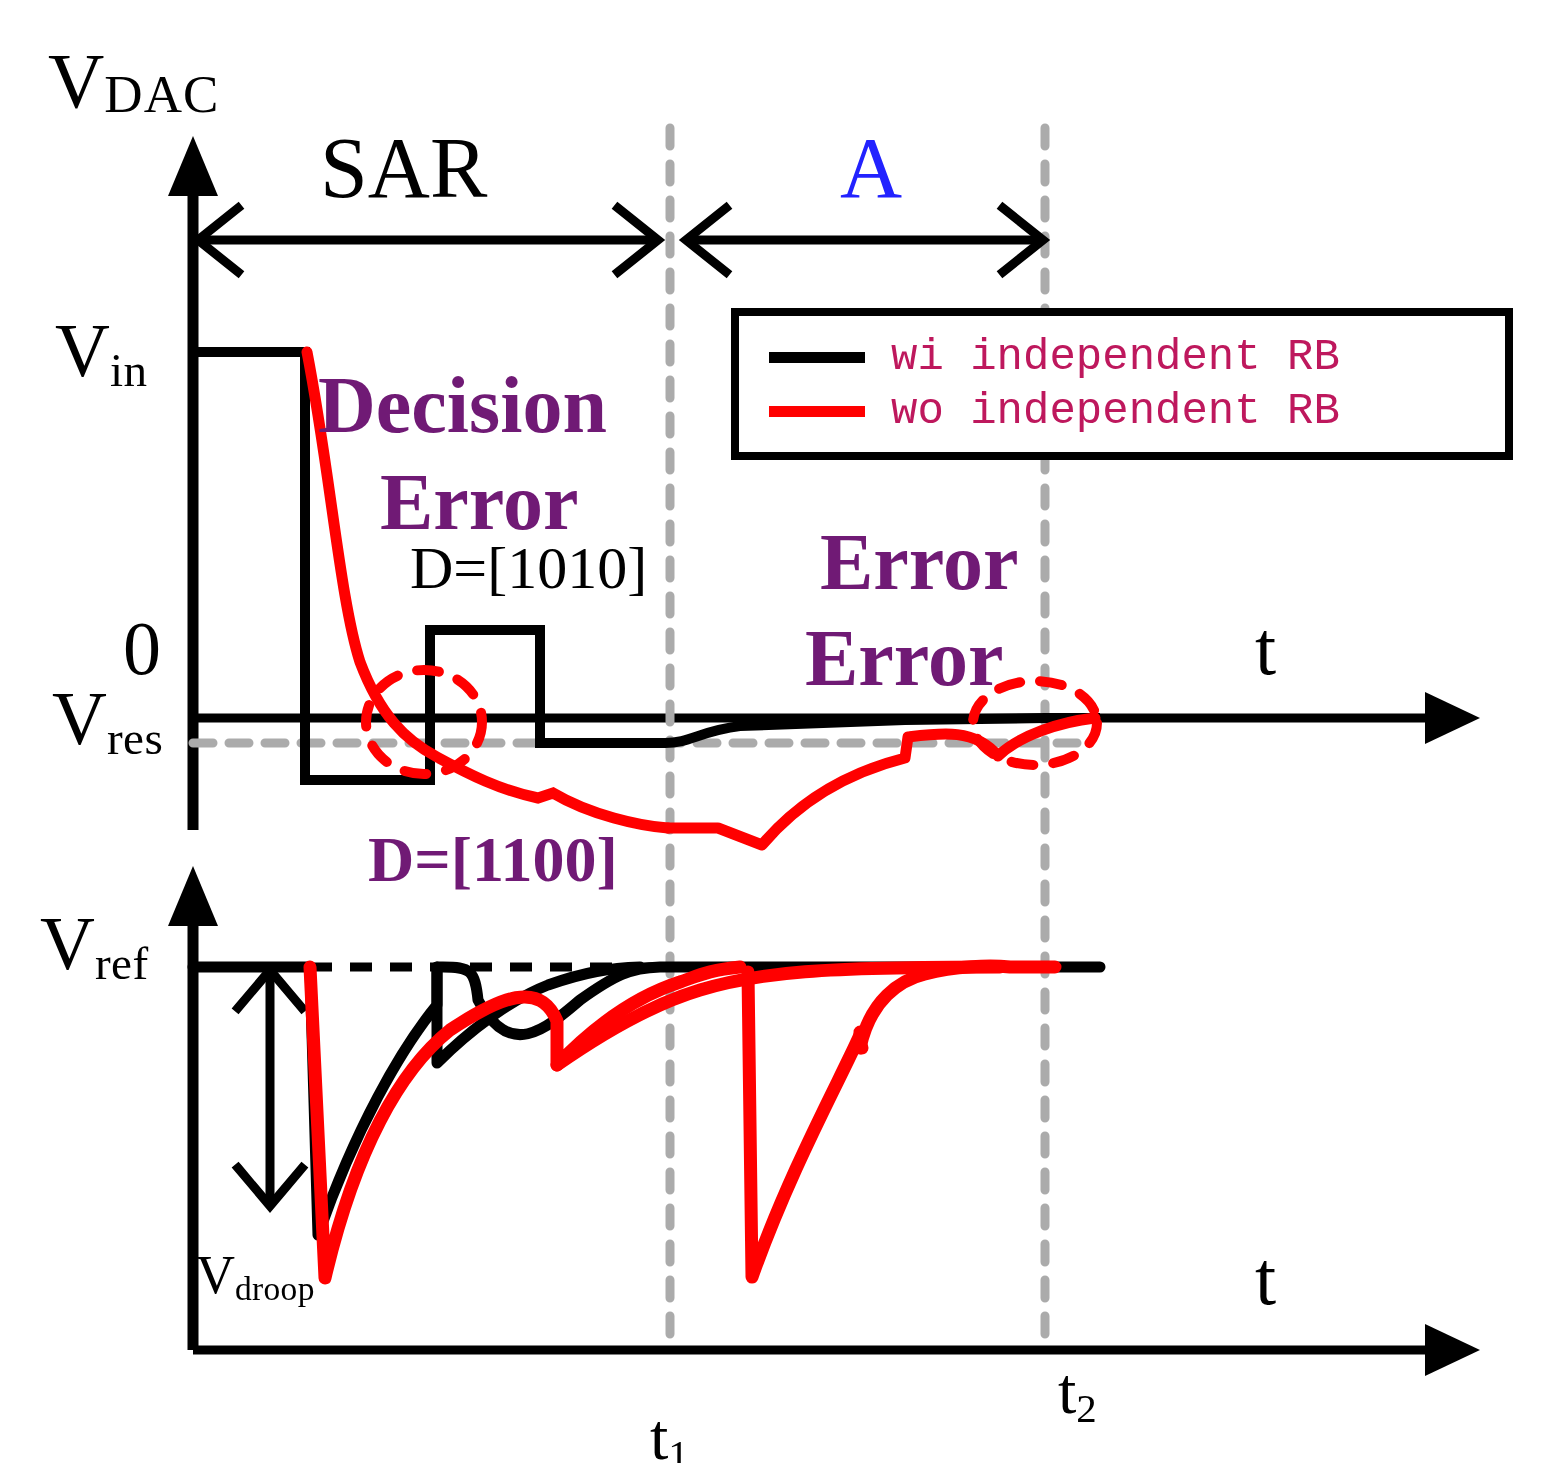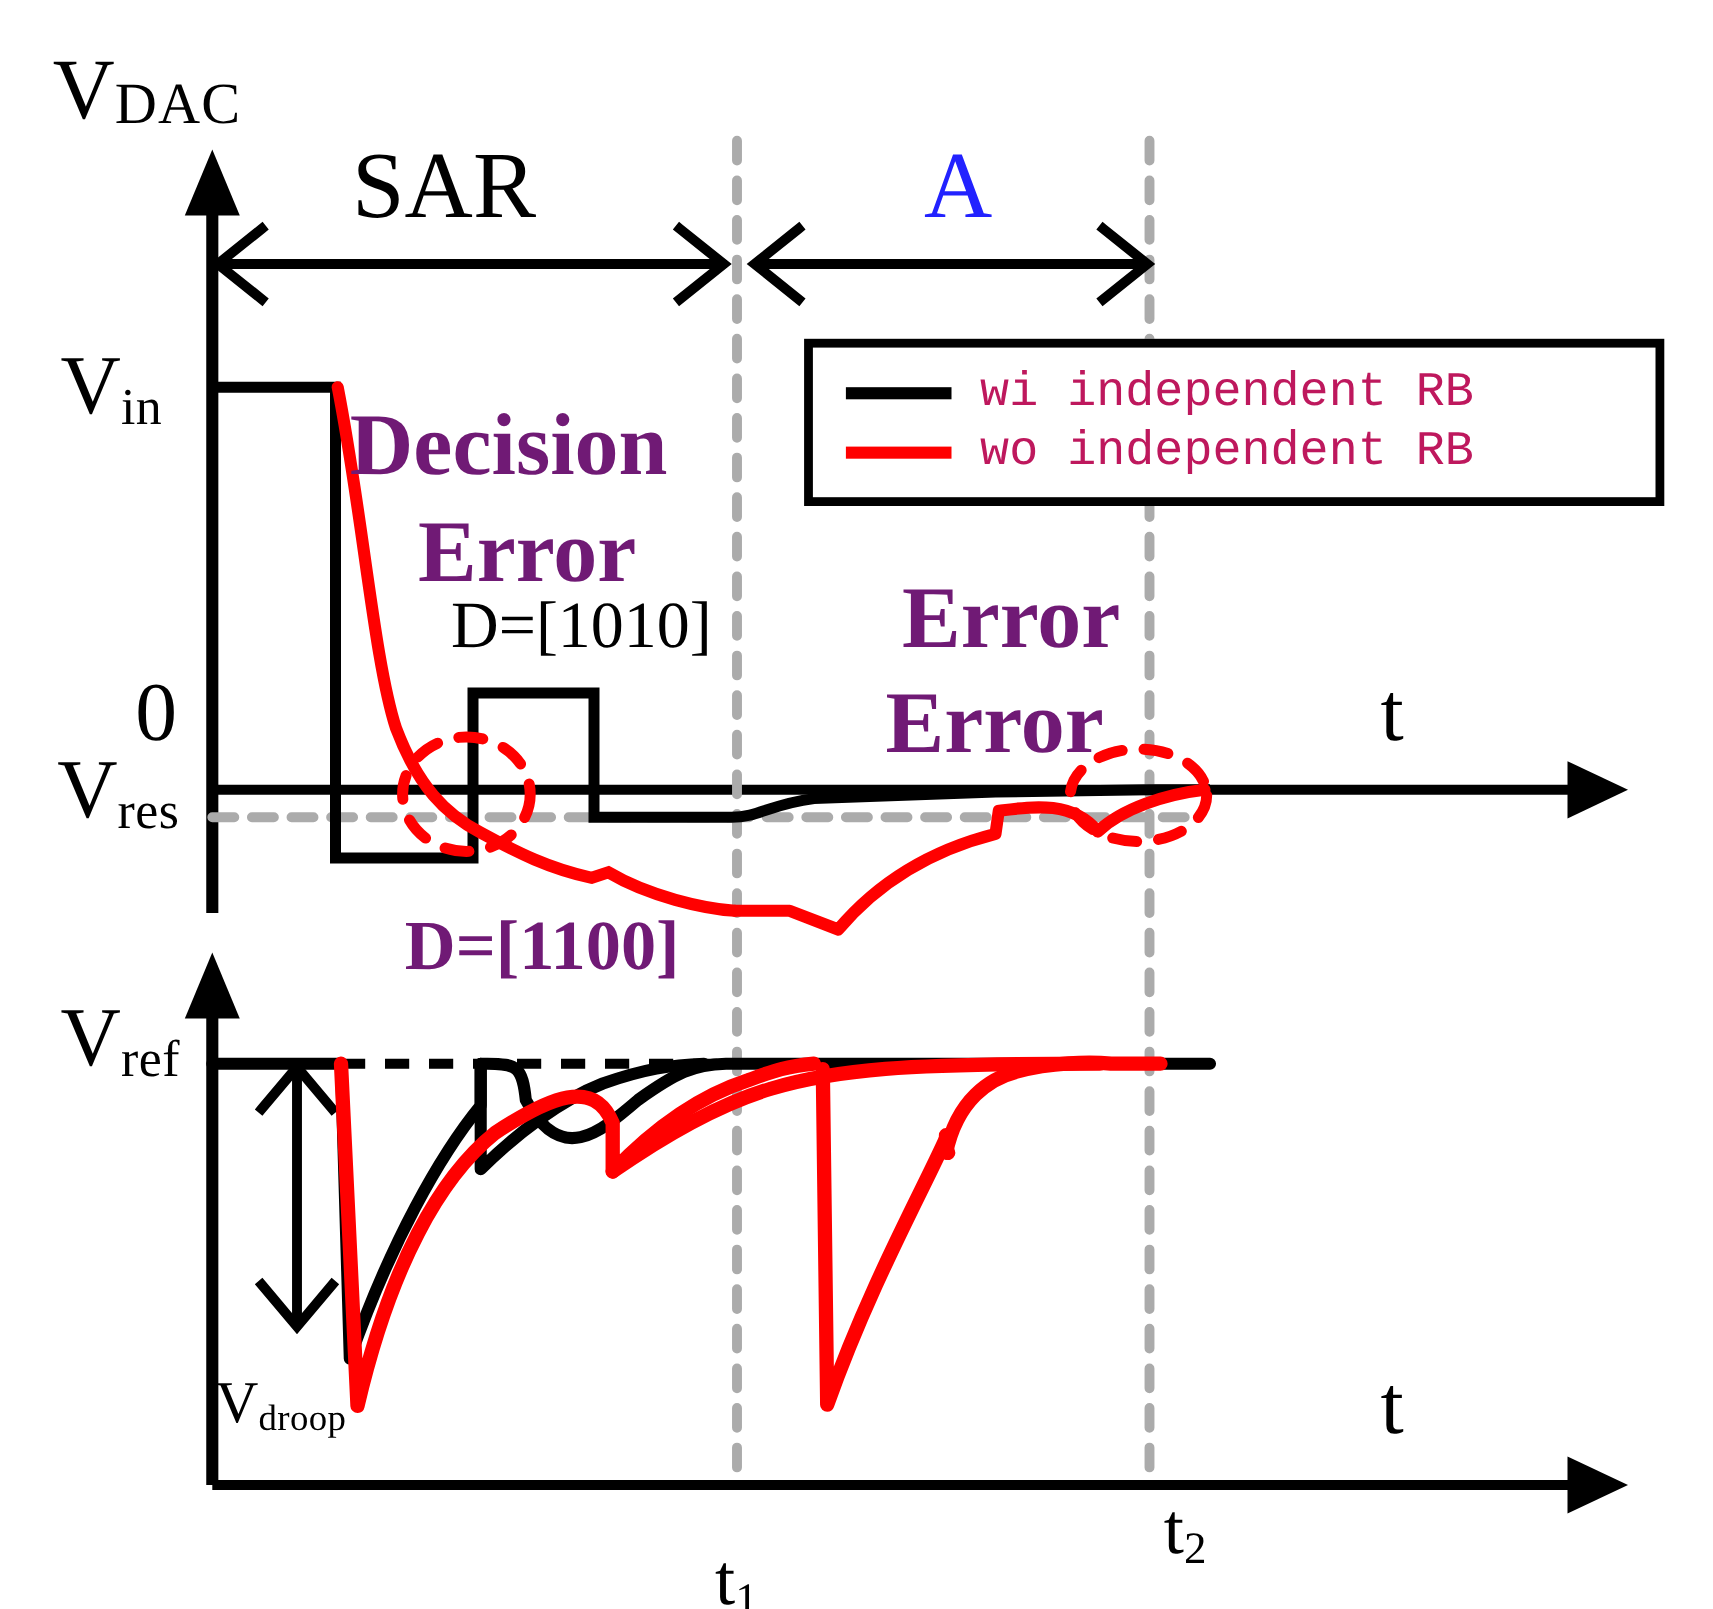--- a/index.html
+++ b/index.html
@@ -187,21 +187,21 @@
 
   <div class="lbl" style="left:410px; top:538px; font-size:60px;"><span>D=[1010]</span></div>
 
   <div class="lbl red" style="left:368px; top:828px; font-size:64px;"><span>D=[1100]</span></div>
 
   <div class="lbl red" style="left:820px; top:522px; font-size:80px;"><span>Error</span></div>
   <div class="lbl red" style="left:805px; top:618px; font-size:80px;"><span>Error</span></div>
 
   <div class="lbl" style="left:1255px; top:610px; font-size:76px;"><span>t</span></div>
 
-  <div class="lbl" style="left:55px; top:905px; font-size:76px;">
+  <div class="lbl" style="left:40px; top:905px; font-size:76px;">
     <span>V</span><span class="sub">ref</span>
   </div>
 
   <div class="lbl" style="left:196px; top:1248px; font-size:54px;">
     <span>V</span><span class="sub">droop</span>
   </div>
 
   <div class="lbl" style="left:1255px; top:1240px; font-size:76px;"><span>t</span></div>
 
   <div class="lbl" style="left:650px; top:1358px; font-size:66px;margin-top:46px;">

